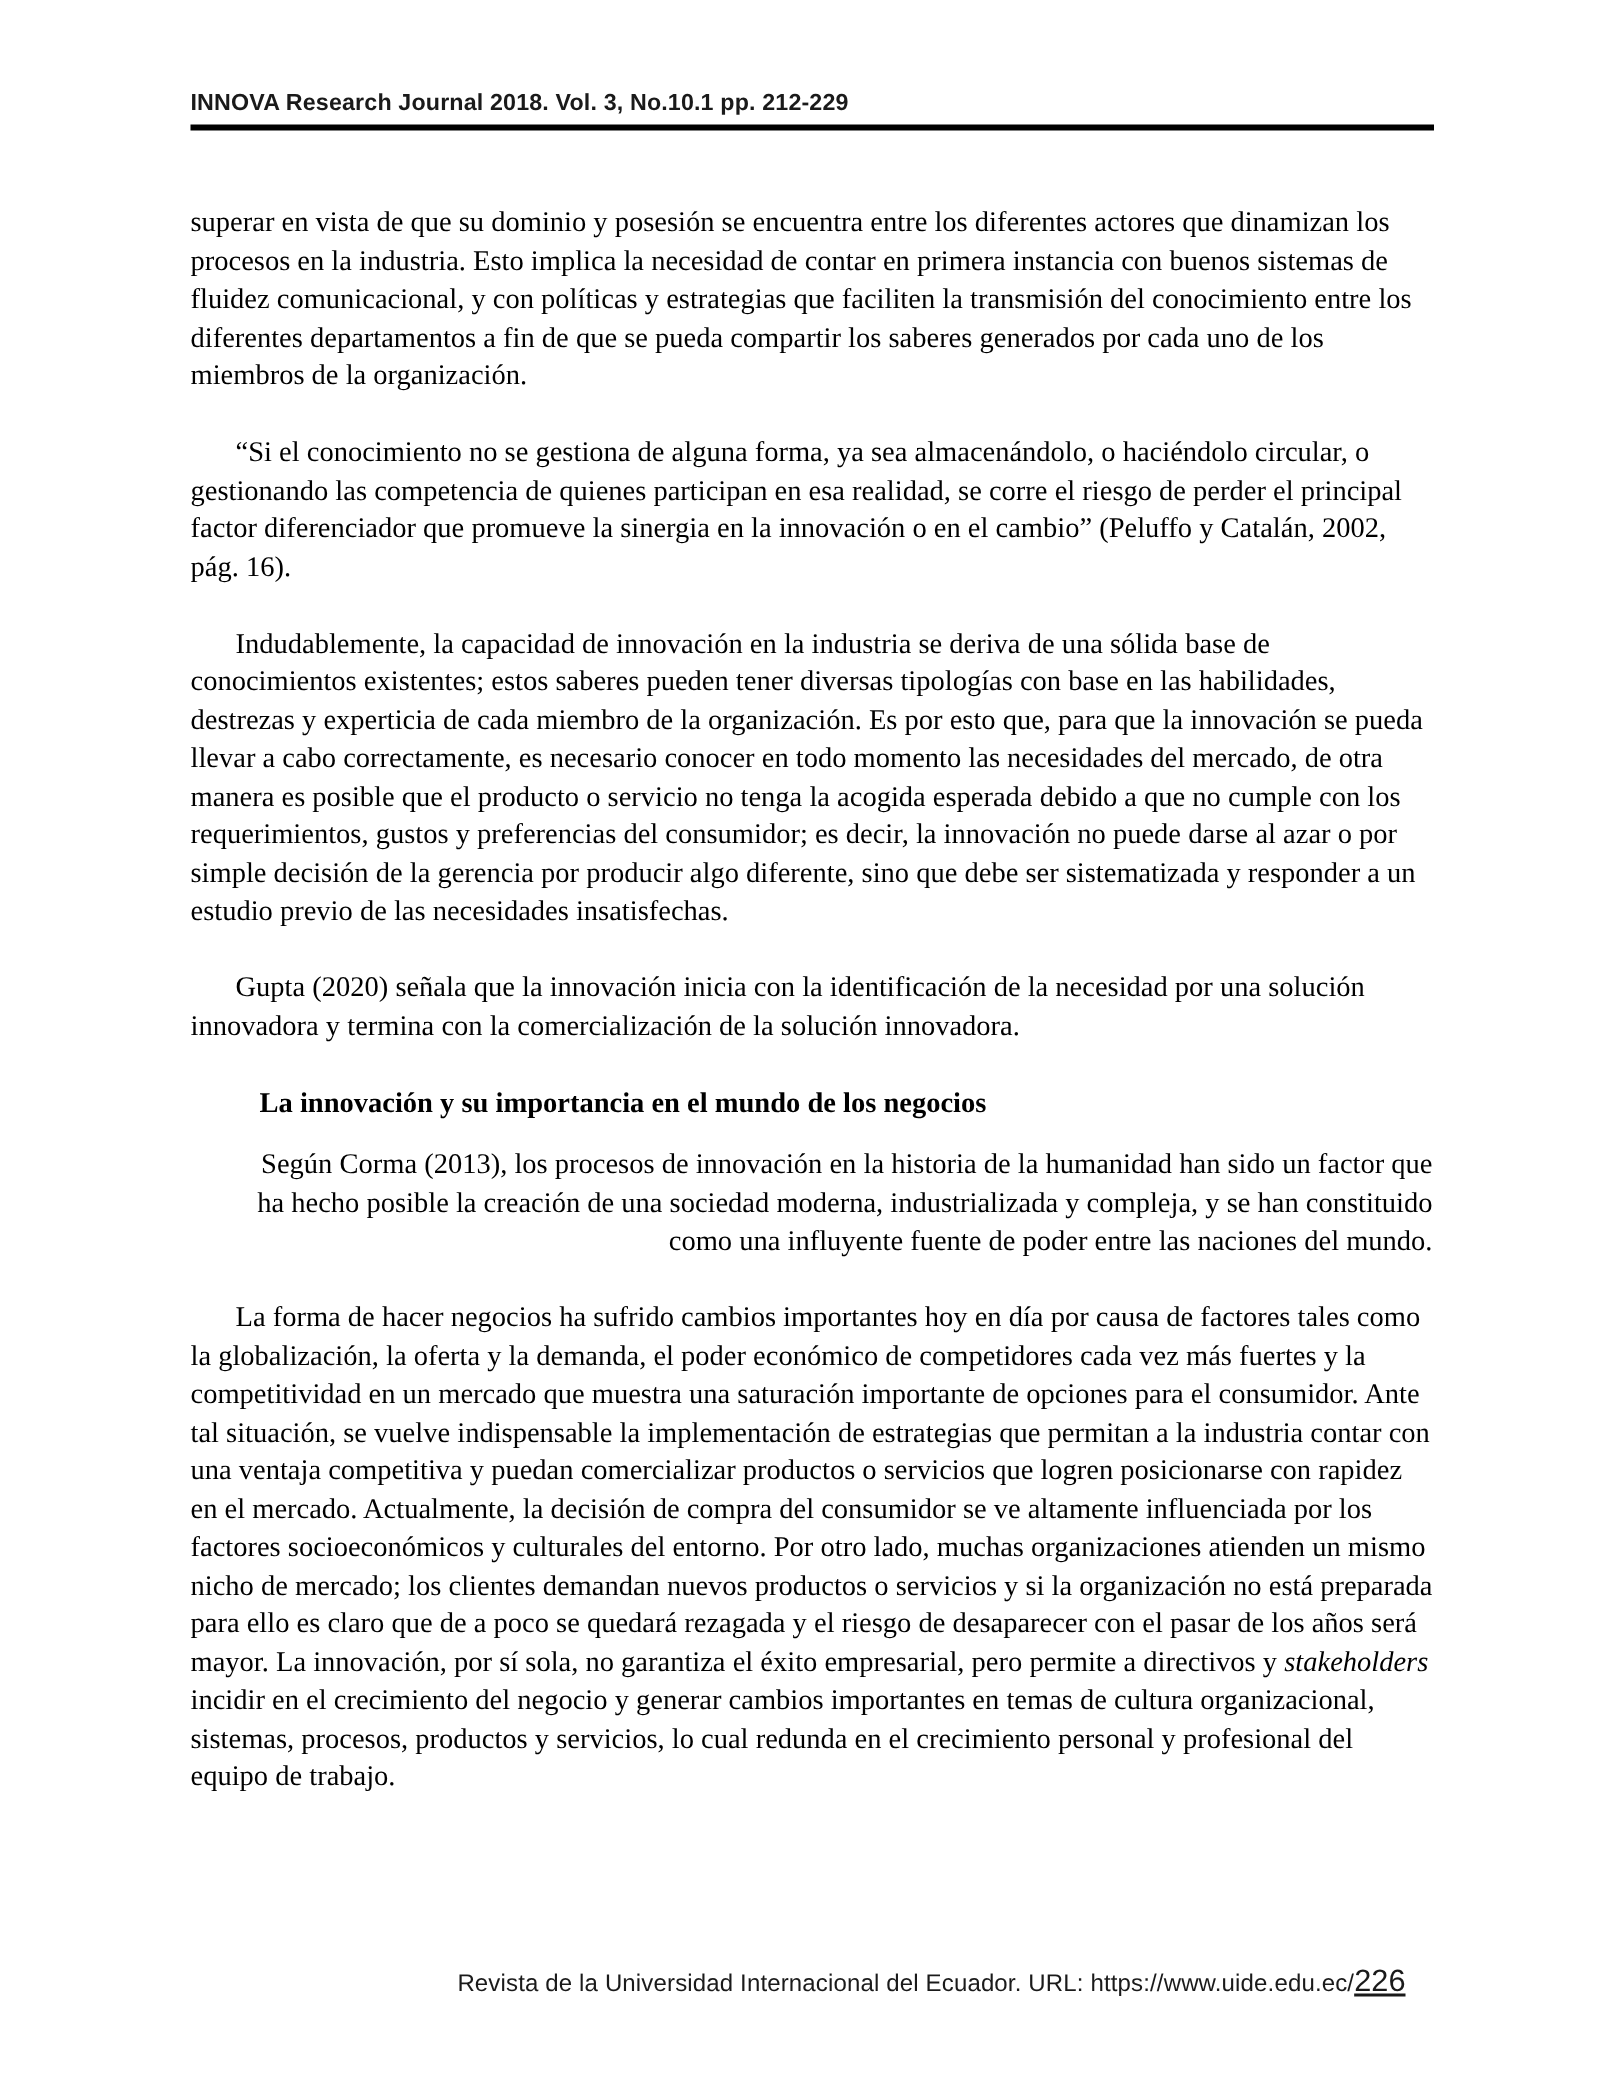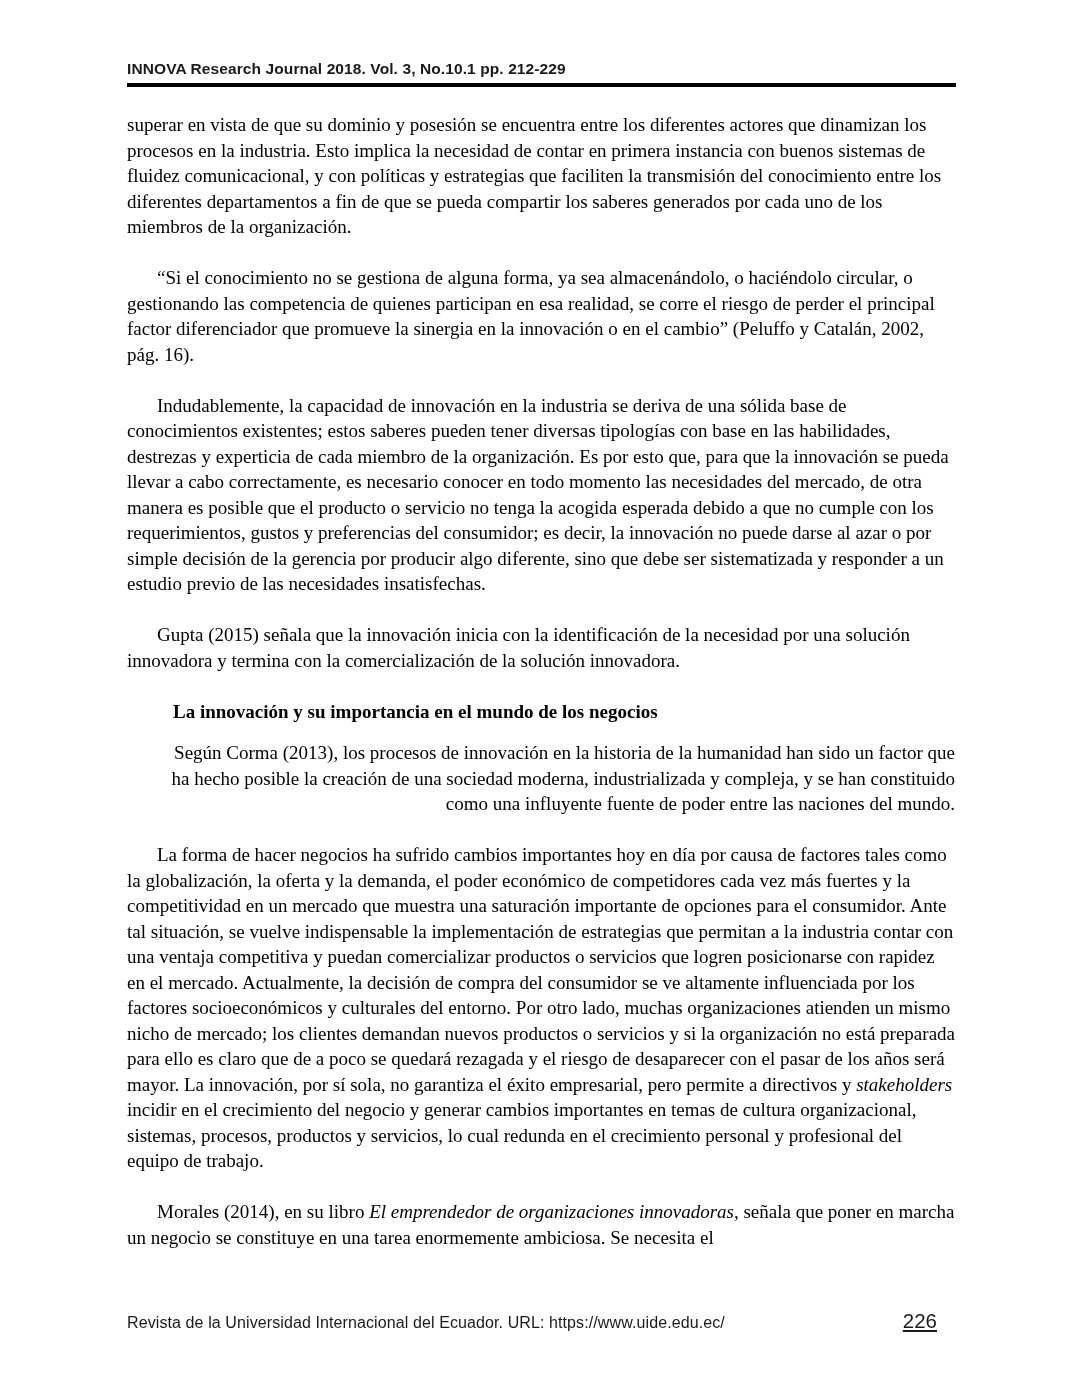--- a/index.html
+++ b/index.html
@@ -36,21 +36,21 @@
     border: none;
     margin: 0;
     border-top: 4px solid #000000;
   }
 
   
   .article-body {
     position: absolute;
     left: 127px;
     width: 828px;
-    top: 112px;
+    top: 136px;
     font-family: "Liberation Serif", serif;
     font-size: 19px;
     line-height: 25.5px;
     color: #000000;
     text-align: left;
   }
   .para {
     margin: 0 0 25.5px 0;
   }
   .para.indent {
@@ -69,21 +69,21 @@
     text-align: right;
   }
 
   
   .page-footer {
     position: absolute;
     left: 127px;
     width: 828px;
     top: 1309px;
     display: flex;
-    justify-content: space-between;
+    justify-content: flex-end;
     align-items: baseline;
     font-family: "Liberation Sans", sans-serif;
     color: #1a1a1a;
   }
   .footer-text {
     font-size: 16px;
     letter-spacing: 0.1px;
   }
   .page-number {
     font-size: 20.5px;
@@ -101,29 +101,28 @@
     <hr class="header-rule">
   </header>
 
   <article class="article-body">
     <p class="para"><span>superar en vista de que su dominio y posesión se encuentra entre los diferentes actores que dinamizan los procesos en la industria. Esto implica la necesidad de contar en primera instancia con buenos sistemas de fluidez comunicacional, y con políticas y estrategias que faciliten la transmisión del conocimiento entre los diferentes departamentos a fin de que se pueda compartir los saberes generados por cada uno de los miembros de la organización.</span></p>
 
     <p class="para indent"><span>“Si el conocimiento no se gestiona de alguna forma, ya sea almacenándolo, o haciéndolo circular, o gestionando las competencia de quienes participan en esa realidad, se corre el riesgo de perder el principal factor diferenciador que promueve la sinergia en la innovación o en el cambio” (Peluffo y Catalán, 2002, pág. 16).</span></p>
 
     <p class="para indent"><span>Indudablemente, la capacidad de innovación en la industria se deriva de una sólida base de conocimientos existentes; estos saberes pueden tener diversas tipologías con base en las habilidades, destrezas y experticia de cada miembro de la organización. Es por esto que, para que la innovación se pueda llevar a cabo correctamente, es necesario conocer en todo momento las necesidades del mercado, de otra manera es posible que el producto o servicio no tenga la acogida esperada debido a que no cumple con los requerimientos, gustos y preferencias del consumidor; es decir, la innovación no puede darse al azar o por simple decisión de la gerencia por producir algo diferente, sino que debe ser sistematizada y responder a un estudio previo de las necesidades insatisfechas.</span></p>
 
-    <p class="para indent"><span>Gupta (2015) señala que la innovación inicia con la identificación de la necesidad por una solución innovadora y termina con la comercialización de la solución innovadora.</span></p>
+    <p class="para indent"><span>Gupta (2020) señala que la innovación inicia con la identificación de la necesidad por una solución innovadora y termina con la comercialización de la solución innovadora.</span></p>
 
     <h2 class="section-heading">La innovación y su importancia en el mundo de los negocios</h2>
 
     <p class="para indent after-heading"><span>Según Corma (2013), los procesos de innovación en la historia de la humanidad han sido un factor que ha hecho posible la creación de una sociedad moderna, industrializada y compleja, y se han constituido como una influyente fuente de poder entre las naciones del mundo.</span></p>
 
     <p class="para indent"><span>La forma de hacer negocios ha sufrido cambios importantes hoy en día por causa de factores tales como la globalización, la oferta y la demanda, el poder económico de competidores cada vez más fuertes y la competitividad en un mercado que muestra una saturación importante de opciones para el consumidor. Ante tal situación, se vuelve indispensable la implementación de estrategias que permitan a la industria contar con una ventaja competitiva y puedan comercializar productos o servicios que logren posicionarse con rapidez en el mercado. Actualmente, la decisión de compra del consumidor se ve altamente influenciada por los factores socioeconómicos y culturales del entorno. Por otro lado, muchas organizaciones atienden un mismo nicho de mercado; los clientes demandan nuevos productos o servicios y si la organización no está preparada para ello es claro que de a poco se quedará rezagada y el riesgo de desaparecer con el pasar de los años será mayor. La innovación, por sí sola, no garantiza el éxito empresarial, pero permite a directivos y </span><span style="font-style: italic;">stakeholders</span><span> incidir en el crecimiento del negocio y generar cambios importantes en temas de cultura organizacional, sistemas, procesos, productos y servicios, lo cual redunda en el crecimiento personal y profesional del equipo de trabajo.</span></p>
 
-    <p class="para indent"><span>Morales (2014), en su libro </span><span style="font-style: italic;">El emprendedor de organizaciones innovadoras</span><span>, señala que poner en marcha un negocio se constituye en una tarea enormemente ambiciosa. Se necesita el</span></p>
   </article>
 
   <footer class="page-footer">
     <span class="footer-text">Revista de la Universidad Internacional del Ecuador. URL: https://www.uide.edu.ec/</span>
     <span class="page-number">226</span>
   </footer>
 
 </div>
 
 </body></html>

